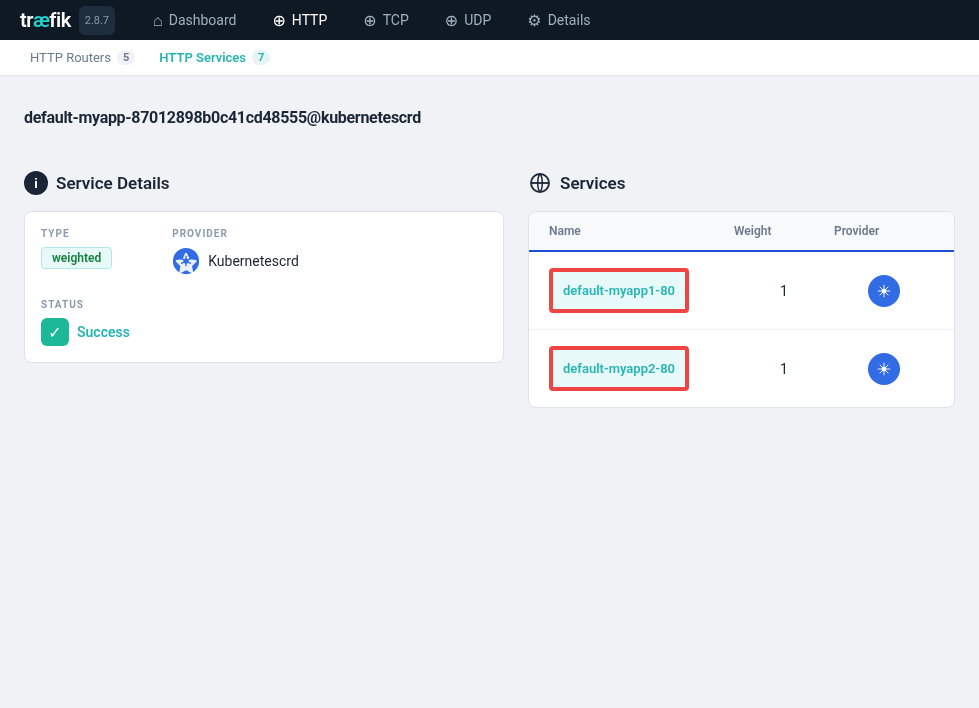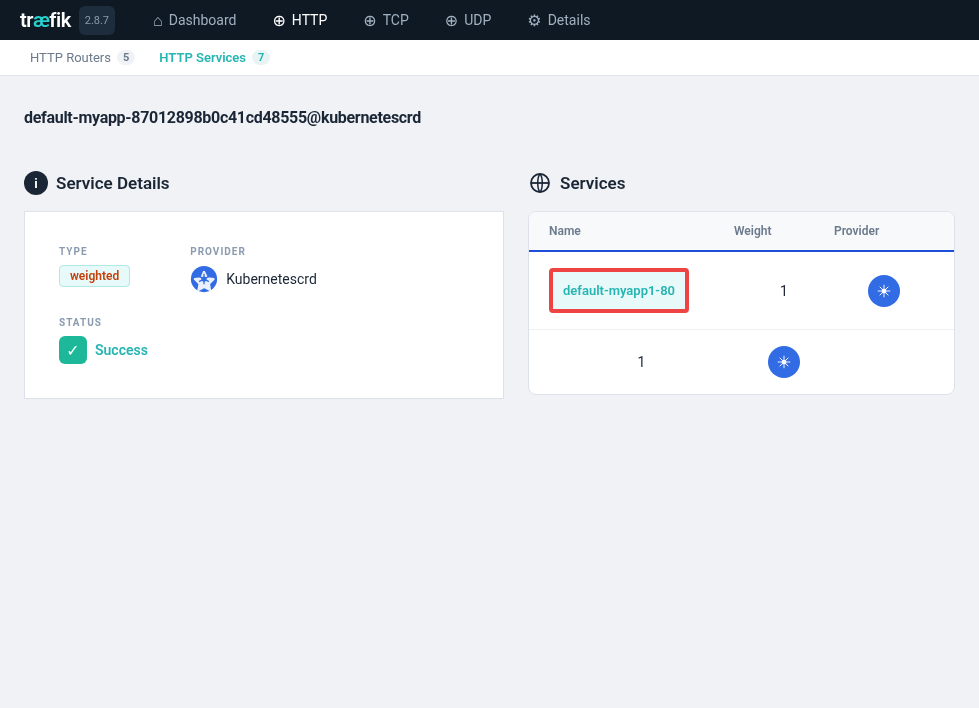--- a/index.html
+++ b/index.html
@@ -132,43 +132,43 @@
       color: #1a2636;
       font-size: 20px;
       display: flex;
       align-items: center;
       justify-content: center;
     }
 
     
     .card {
       background: #fff;
-      border-radius: 0;
+      border-radius: 8px;
       border: 1px solid #dde2ea;
-      padding: 34px;
+      padding: 16px;
     }
 
     
     .detail-label {
       font-size: 10px;
       font-weight: 700;
       letter-spacing: 1px;
       color: #8a9bb0;
       text-transform: uppercase;
       margin-bottom: 8px;
     }
     .detail-row {
       display: flex;
       gap: 60px;
       margin-bottom: 24px;
     }
     .detail-col {}
     .type-badge {
       background: #e8f9f9;
-      color: #c2410c;
+      color: #15803d;
       border: 1px solid #b0e8e8;
       border-radius: 4px;
       font-size: 12px;
       font-weight: 600;
       padding: 3px 10px;
       display: inline-block;
     }
     .provider-row {
       display: flex;
       align-items: center;
@@ -387,20 +387,23 @@
                   <line x1="18.8" y1="18.8" x2="22.9" y2="22.9"></line>
                   <line x1="22.9" y1="9.1" x2="18.8" y2="13.2"></line>
                   <line x1="13.2" y1="18.8" x2="9.1" y2="22.9"></line>
                 </g>
               </svg>
             </div>
           </div>
         </div>
 
         <div class="table-row">
+          <div>
+            <a class="service-link">default-myapp2-80</a>
+          </div>
           <div class="weight-val">1</div>
           <div class="provider-cell">
             <div class="k8s-circle">
               <svg width="20" height="20" viewBox="0 0 32 32">
                 <circle cx="16" cy="16" r="15" fill="#326ce5"></circle>
                 <g stroke="#fff" stroke-width="1.5" fill="none">
                   <circle cx="16" cy="16" r="4" fill="#fff" stroke="none"></circle>
                   <line x1="16" y1="6" x2="16" y2="12"></line>
                   <line x1="16" y1="20" x2="16" y2="26"></line>
                   <line x1="6" y1="16" x2="12" y2="16"></line>

